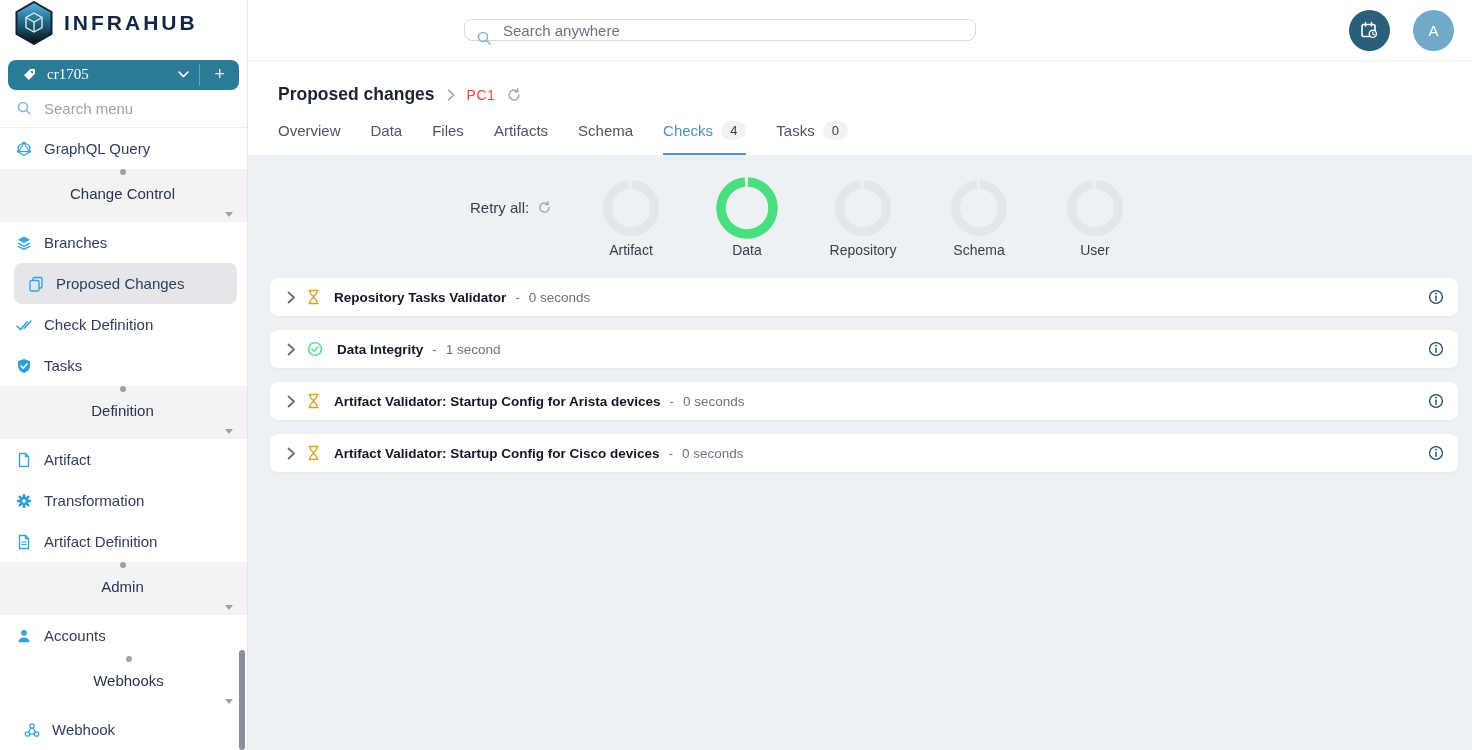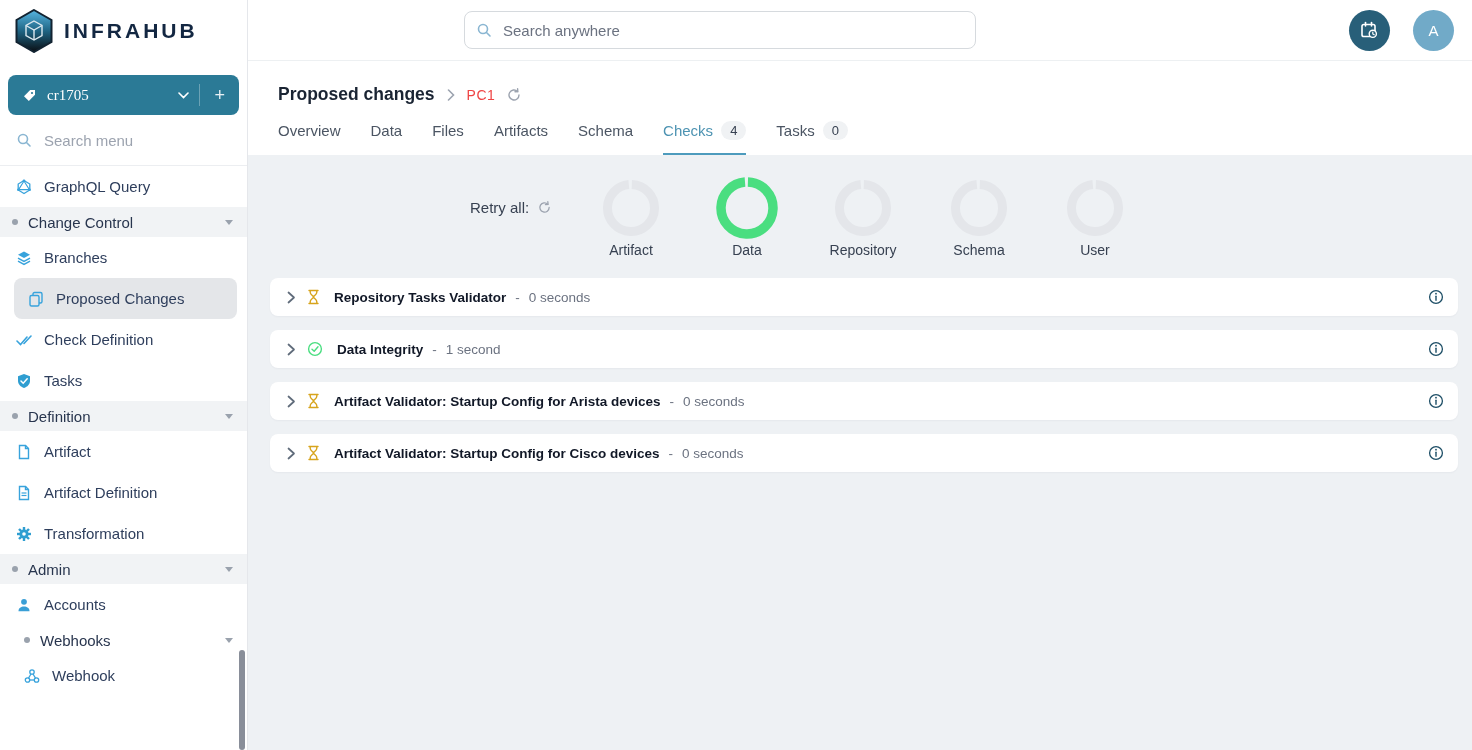--- a/index.html
+++ b/index.html
@@ -31,35 +31,35 @@
   .menu-search input { border: none; outline: none; font-size: 15px; color: #374151; width: 100%; font-family: inherit; }
   .menu-search input::placeholder { color: #9ca3af; }
   .nav { flex: 1; }
   .nav-item {
     height: 41px; display: flex; align-items: center; gap: 12px;
     padding-left: 16px; font-size: 15px; color: #2e3e5c; cursor: pointer;
   }
   .nav-item .ico { width: 16px; height: 16px; flex-shrink: 0; display: flex; }
   .nav-item.active { background: #e4e6e9; border-radius: 8px; margin: 0 10px 0 14px; padding-left: 14px; }
   .nav-section {
-    height: 30px; display: flex; align-items: center; gap: 10px;
-    padding: 0 14px 0 12px; background: #f1f3f5; font-size: 15px; color: #28354e; cursor: pointer;
+    height: 53px; display: flex; align-items: center; gap: 10px;
+    padding: 0 14px 0 12px; background: #f1f3f5; font-size: 15px; color: #28354e; cursor: pointer; flex-direction: column;
   }
   .nav-subsection { background: #fff; padding-left: 24px; }
   .nav-item.indent2 { padding-left: 24px; }
   .bullet { width: 6px; height: 6px; border-radius: 50%; background: #9aa2ad; flex-shrink: 0; }
   .tri-down { width: 0; height: 0; border-left: 4px solid transparent; border-right: 4px solid transparent; border-top: 5px solid #9aa2ad; margin-left: auto; }
   .sb-scrollbar { position: absolute; right: 2px; bottom: 0; width: 6px; height: 100px; border-radius: 3px; background: #6b7280; opacity: .8; }
 
   
   .main { flex: 1; display: flex; flex-direction: column; background: #fff; min-width: 0; }
   .topbar { height: 61px; flex-shrink: 0; display: flex; align-items: center; border-bottom: 1px solid #edf0f2; }
   .global-search { position: relative; margin-left: 216px; width: 512px; }
   .global-search input {
-    width: 100%; height: 38px; border: 1px solid #d6dade; border-radius: 8px;
+    width: 100%; height: 22px; border: 1px solid #d6dade; border-radius: 8px;
     padding: 0 20px 0 38px; font-size: 15px; color: #374151; outline: none; font-family: inherit;
   }
   .global-search input::placeholder { color: #6b7280; }
   .global-search .ico { position: absolute; left: 12px; top: 11px; }
   .topbar-right { margin-left: auto; margin-right: 18px; display: flex; align-items: center; gap: 23px; }
   .cal-btn { width: 41px; height: 41px; border-radius: 50%; background: #285f79; display: flex; align-items: center; justify-content: center; cursor: pointer; }
   .avatar { width: 41px; height: 41px; border-radius: 50%; background: #71aac8; color: #fff; font-size: 15px; display: flex; align-items: center; justify-content: center; cursor: pointer; }
 
   .page-head { background: #fff; }
   .title-row { display: flex; align-items: center; gap: 12px; padding: 23px 0 0 30px; }
@@ -216,49 +216,49 @@
             <path d="M3.5 1.5h6l3 3v10h-9z" fill="none" stroke="#38a3dc" stroke-width="1.4"></path>
             <path d="M9.5 1.5v3h3" fill="none" stroke="#38a3dc" stroke-width="1.4"></path>
           </svg>
       </span>
       <span>Artifact</span>
     </div>
 
     <div class="nav-item">
       <span class="ico">
         <svg width="16" height="16" viewBox="0 0 16 16">
-            <path d="M3.5 1.5h6l3 3v10h-9z" fill="none" stroke="#38a3dc" stroke-width="1.4"></path>
-            <path d="M9.5 1.5v3h3" fill="none" stroke="#38a3dc" stroke-width="1.4"></path>
-            <line x1="5.5" y1="8" x2="10.5" y2="8" stroke="#38a3dc" stroke-width="1.2"></line>
-            <line x1="5.5" y1="10.5" x2="10.5" y2="10.5" stroke="#38a3dc" stroke-width="1.2"></line>
-          </svg>
-      </span>
-      <span>Artifact Definition</span>
-    </div>
-
-    <div class="nav-item">
-      <span class="ico">
-        <svg width="16" height="16" viewBox="0 0 16 16">
             <g stroke="#2f9ed1" stroke-width="2.4">
               <line x1="8" y1="1" x2="8" y2="4"></line>
               <line x1="8" y1="12" x2="8" y2="15"></line>
               <line x1="1" y1="8" x2="4" y2="8"></line>
               <line x1="12" y1="8" x2="15" y2="8"></line>
               <line x1="3" y1="3" x2="5.2" y2="5.2"></line>
               <line x1="10.8" y1="10.8" x2="13" y2="13"></line>
               <line x1="13" y1="3" x2="10.8" y2="5.2"></line>
               <line x1="5.2" y1="10.8" x2="3" y2="13"></line>
             </g>
             <circle cx="8" cy="8" r="4.6" fill="#2f9ed1"></circle>
             <circle cx="8" cy="8" r="1.8" fill="#fff"></circle>
           </svg>
       </span>
       <span>Transformation</span>
     </div>
 
+    <div class="nav-item">
+      <span class="ico">
+        <svg width="16" height="16" viewBox="0 0 16 16">
+            <path d="M3.5 1.5h6l3 3v10h-9z" fill="none" stroke="#38a3dc" stroke-width="1.4"></path>
+            <path d="M9.5 1.5v3h3" fill="none" stroke="#38a3dc" stroke-width="1.4"></path>
+            <line x1="5.5" y1="8" x2="10.5" y2="8" stroke="#38a3dc" stroke-width="1.2"></line>
+            <line x1="5.5" y1="10.5" x2="10.5" y2="10.5" stroke="#38a3dc" stroke-width="1.2"></line>
+          </svg>
+      </span>
+      <span>Artifact Definition</span>
+    </div>
+
     <div class="nav-section">
       <span class="bullet"></span>
       <span>Admin</span>
       <span class="tri-down"></span>
     </div>
 
     <div class="nav-item">
       <span class="ico">
         <svg width="16" height="16" viewBox="0 0 16 16">
             <circle cx="8" cy="4.8" r="2.9" fill="#3a9fd6"></circle>

